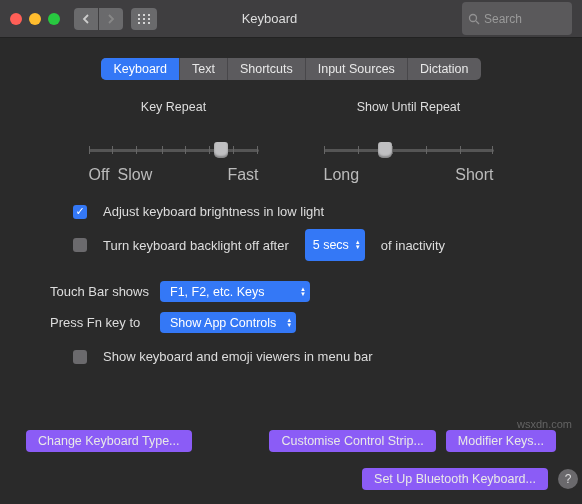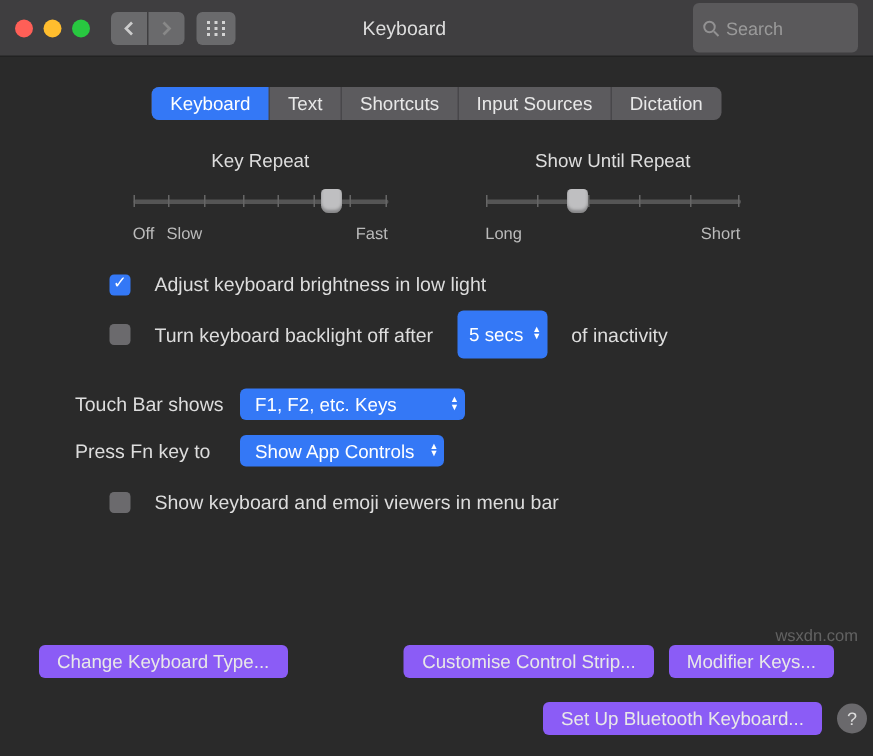--- a/index.html
+++ b/index.html
@@ -21,26 +21,26 @@
   .content { padding: 20px 26px 0 26px; }
 
   .tabbar { display:flex; justify-content:center; margin-bottom: 20px; }
   .tabs { display:flex; background:#5c5b5e; border-radius:5px; overflow:hidden; height: 22px; }
   .tab { padding: 0 12px; font-size:12.5px; line-height:22px; color:#e8e8e8; border-right:1px solid #48474a; cursor:pointer; }
   .tab:last-child { border-right:none; }
   .tab.active { background:#3478f6; color:#fff; }
 
   .sliders { display:flex; justify-content:space-around; padding: 0 30px 16px 30px; }
   .slider-block { width: 170px; text-align:center; }
-  .slider-title { font-size:12.5px; color:#ddd; margin-bottom:10px; }
+  .slider-title { font-size:12.5px; color:#ddd; margin-bottom:26px; }
   .track { position:relative; height: 20px; }
   .track .line { position:absolute; top:9px; left:0; right:0; height:3px; background:#555; border-radius:2px; }
   .track .tick { position:absolute; top:6px; width:1px; height:8px; background:#666; }
   .thumb { position:absolute; top:2px; width:14px; height:16px; background:#bfbfc1; border-radius:3px 3px 5px 5px; transform:translateX(-50%); box-shadow: inset 0 -2px 2px rgba(0,0,0,.3); }
-  .slider-labels { display:flex; justify-content:space-between; font-size:11px; color:#bbb; margin-top:6px; }
+  .slider-labels { display:flex; justify-content:space-between; font-size:16px; color:#bbb; margin-top:6px; }
   .slider-labels .left { display:flex; gap:8px; }
 
   .checks { padding: 4px 24px 0 24px; }
   .check-row { display:flex; align-items:center; gap:16px; margin-bottom:10px; font-size:13px; color:#ddd;padding-left:23px; }
   .checkbox { width:14px; height:14px; border-radius:3px; background:#6b6a6d; display:flex; align-items:center; justify-content:center; flex-shrink:0; }
   .checkbox.checked { background:#3478f6; }
   .checkbox.checked::after { content:"✓"; color:#fff; font-size:11px; line-height:1; }
 
   .select { display:inline-flex; align-items:center; background:#3478f6; color:#fff; height:32px; border-radius:4px; padding:0 4px 0 8px; font-size:12.5px; gap:6px; }
   .select .arrows { display:flex; flex-direction:column; font-size:6px; line-height:5px; }

